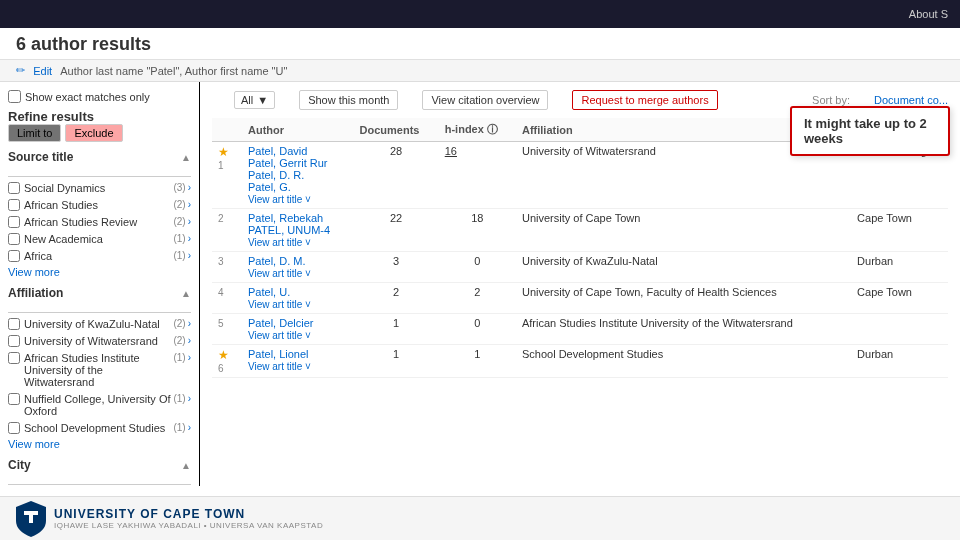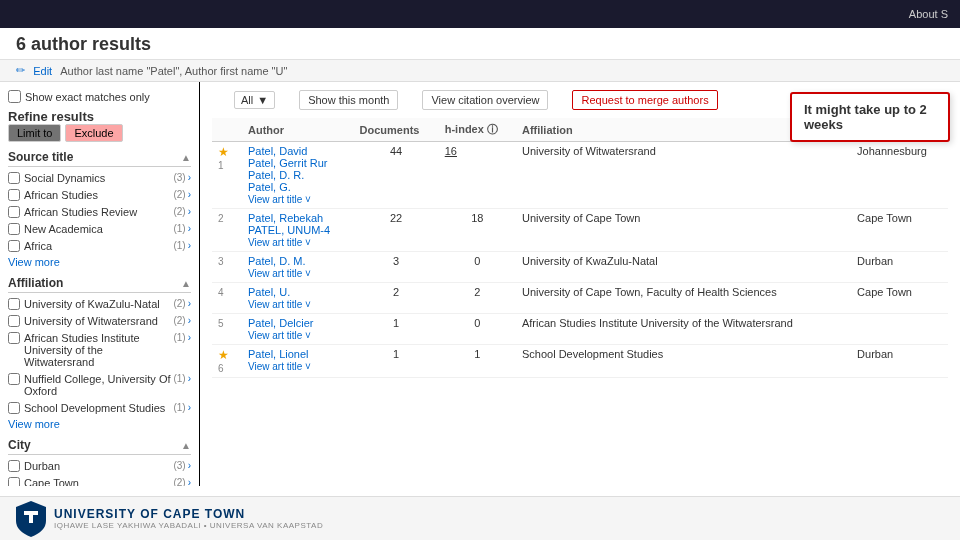--- a/index.html
+++ b/index.html
@@ -54,21 +54,21 @@
     }
     .sidebar-section-title {
       font-weight: bold;
       font-size: 12px;
       margin-top: 8px;
       margin-bottom: 4px;
       display: flex;
       justify-content: space-between;
       align-items: center;
       border-bottom: 1px solid #ccc;
-      padding-bottom: 2px;
+      padding-bottom: 12px;
     }
     .sidebar-item-row {
       display: flex;
       align-items: flex-start;
       justify-content: space-between;
       font-size: 11px;
       margin-bottom: 3px;
       padding: 1px 0;
     }
     .sidebar-item-label { flex: 1; color: #333; }
@@ -91,21 +91,21 @@
     .results-area {
       flex: 1;
       padding: 8px 12px;
       overflow-y: auto;
       position: relative;
     }
 
     
     .tooltip-box {
       position: absolute;
-      top: 10px;
+      top: 24px;
       right: 10px;
       background: #fff;
       border: 2px solid #cc0000;
       border-radius: 3px;
       padding: 8px 12px;
       font-size: 13px;
       font-weight: bold;
       color: #333;
       width: 160px;
       z-index: 100;
@@ -360,21 +360,21 @@
       <span class="gold-star">★</span>
       <span class="author-num">1</span>
     </td>
     <td>
       <div class="author-name">Patel, David</div>
               <div class="author-name">Patel, Gerrit Rur</div>
               <div class="author-name">Patel, D. R.</div>
               <div class="author-name">Patel, G.</div>
       <div><span class="view-art-link">View art title ˅</span></div>
     </td>
-    <td style="text-align:center;">44</td>
+    <td style="text-align:center;">28</td>
     <td style="text-align:left;text-decoration:underline;">16</td>
     <td>University of Witwatersrand</td>
     <td>Johannesburg</td>
   </tr>
           <tr>
     <td>
       
       <span class="author-num">2</span>
     </td>
     <td>

